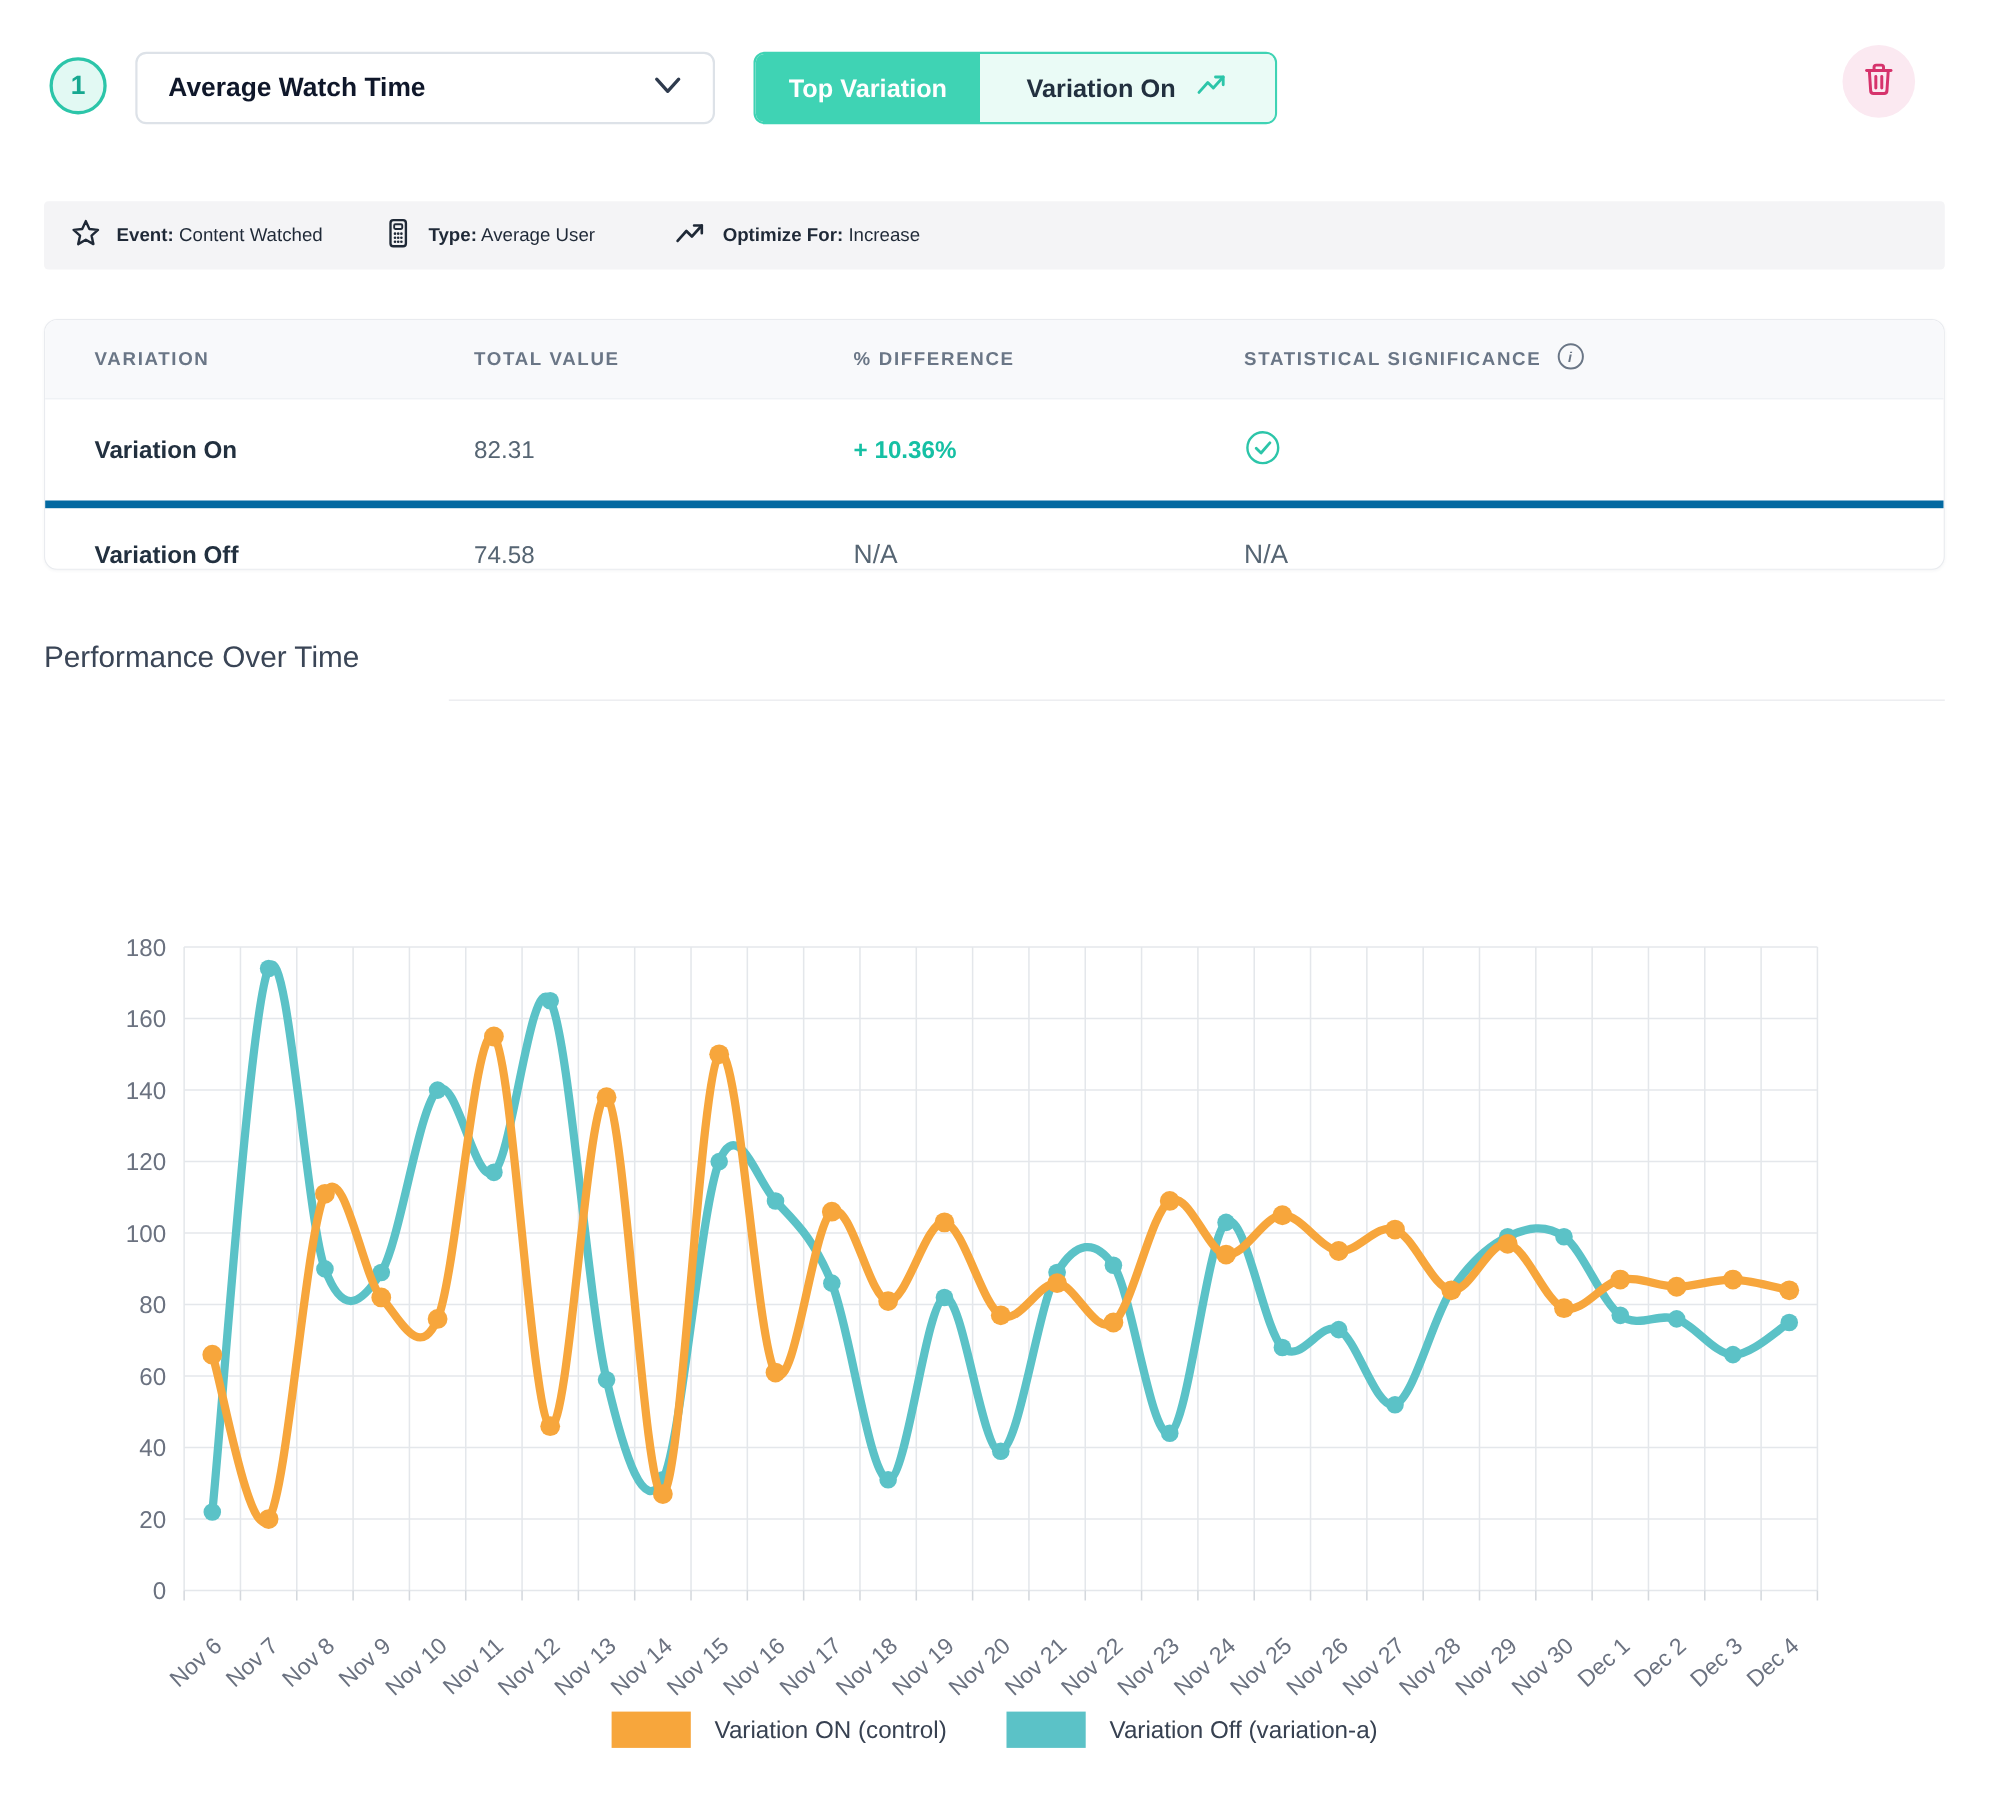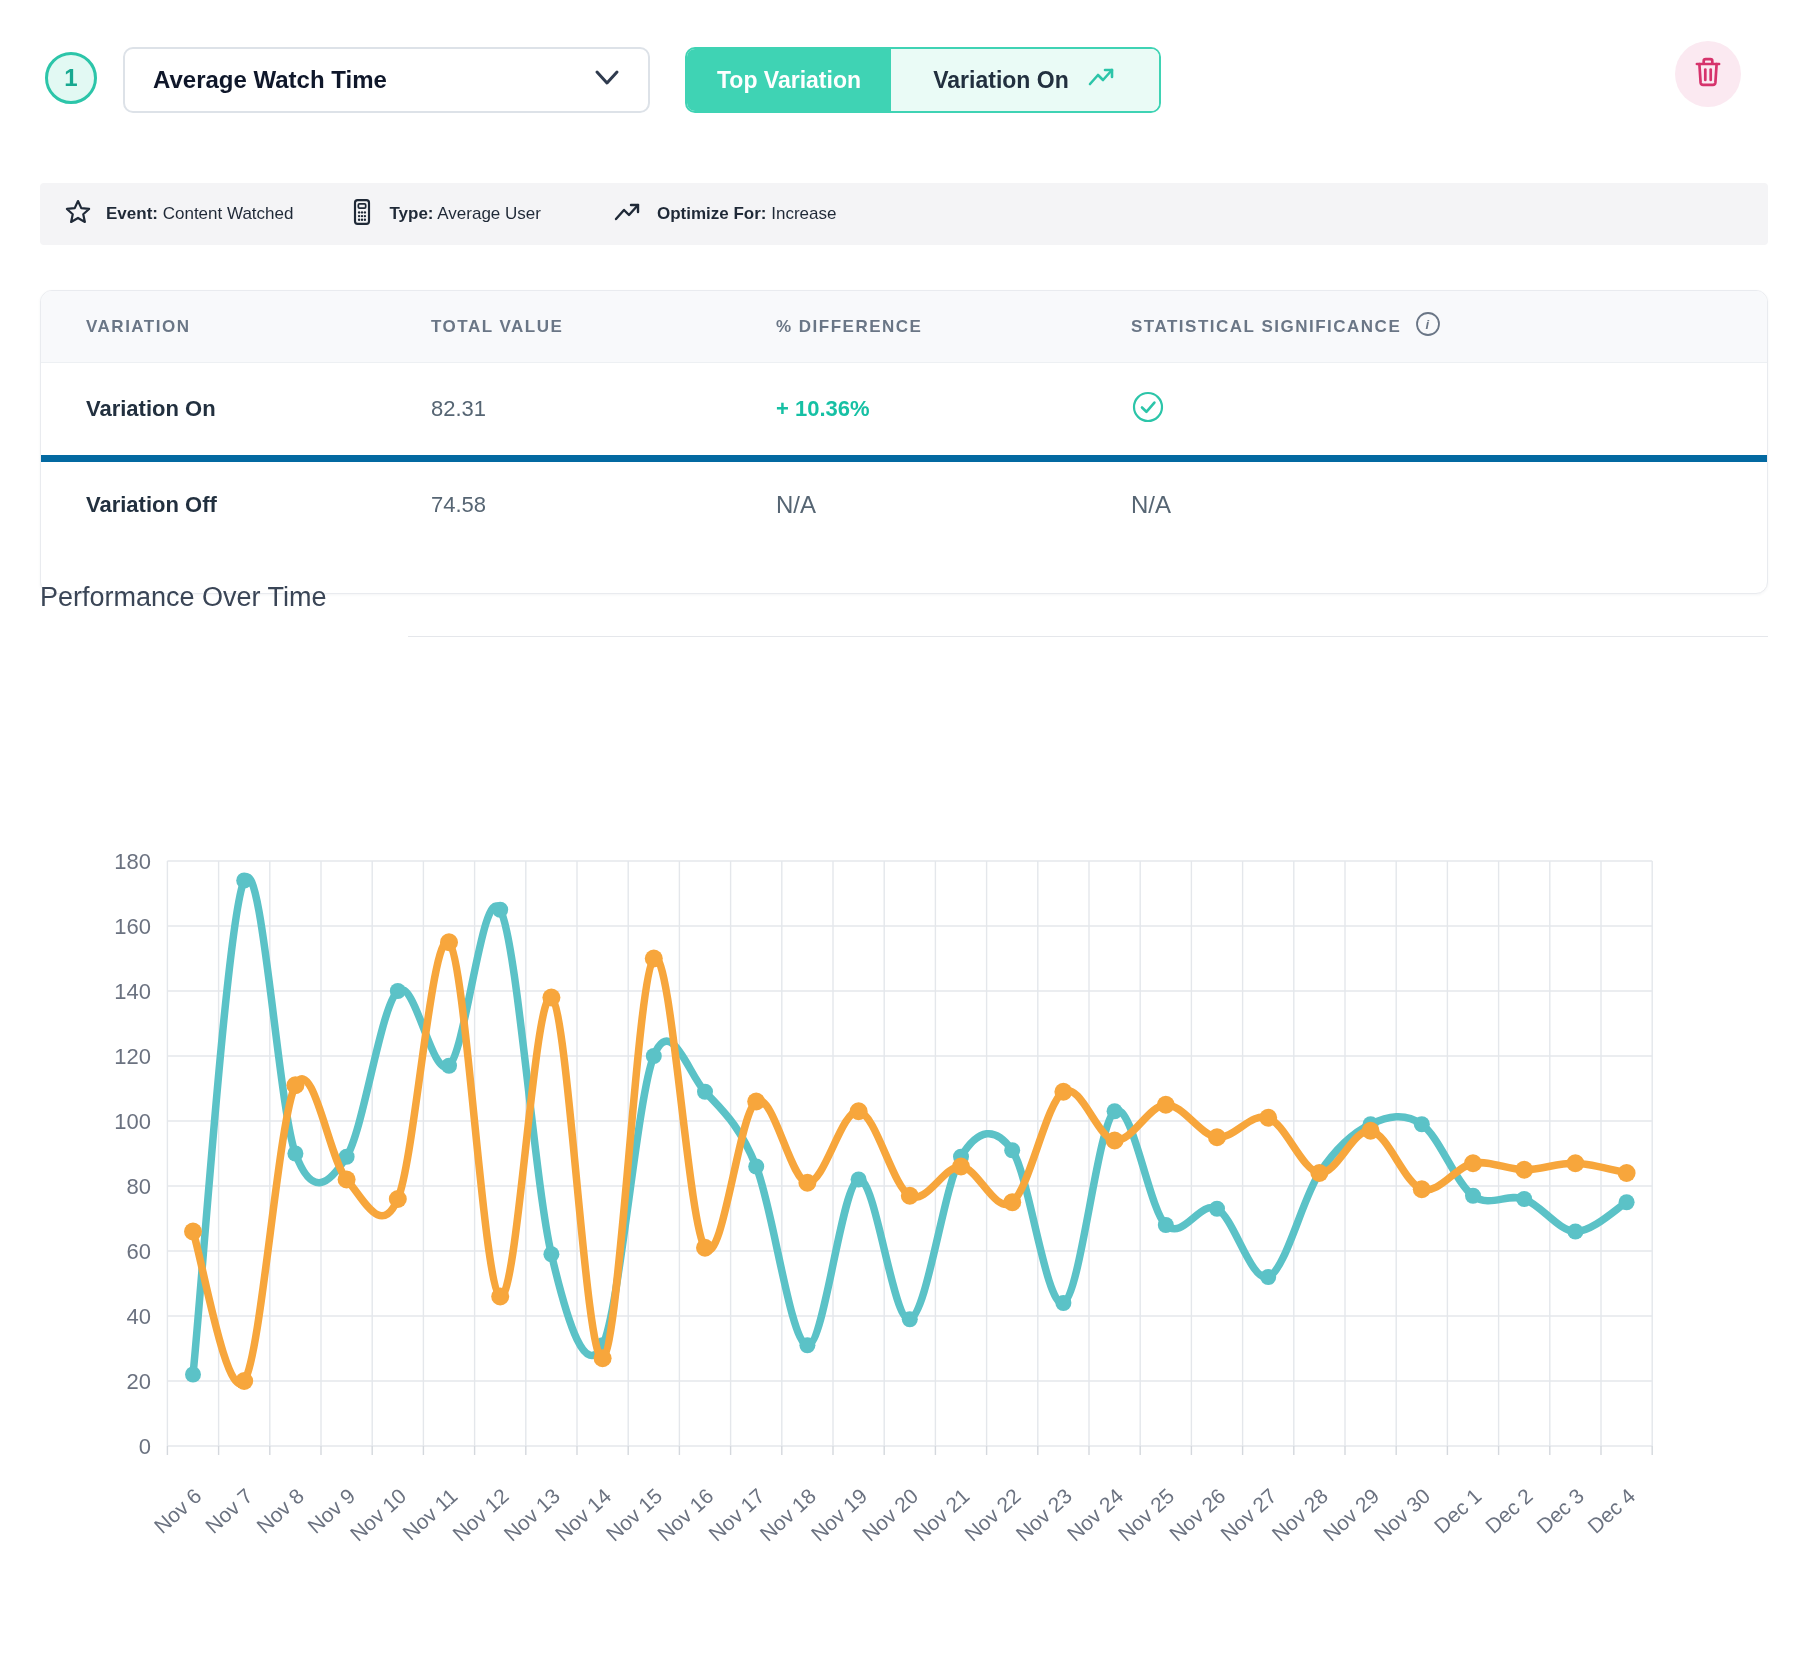--- a/index.html
+++ b/index.html
@@ -26,21 +26,21 @@
 
   
   .info-bar { position:absolute; left:40px; top:183px; width:1728px; height:62px; background:#f4f4f6;
     border-radius:4px; display:flex; align-items:center; padding-left:24px; }
   .info-item { display:flex; align-items:center; gap:14px; font-size:17px; color:#1f2937; }
   .info-item b { font-weight:bold; }
   .info-gap1 { margin-right:56px; }
   .info-gap2 { margin-right:72px; }
 
   
-  .card { position:absolute; left:40px; top:290px; width:1728px; height:304px; background:#fff;
+  .card { position:absolute; left:40px; top:290px; width:1728px; height:228px; background:#fff;
     border:1px solid #e9ebef; border-radius:12px; box-shadow:0 1px 3px rgba(40,50,70,.05); overflow:hidden; }
   .t-row { display:grid; grid-template-columns:345px 345px 355px 1fr; align-items:center; padding-left:45px; }
   .t-head { height:72px; background:#f8f9fb; border-bottom:1px solid #edf0f3; }
   .t-head .hcell { font-size:17px; letter-spacing:1.5px; color:#6a7686; font-weight:bold; }
   .hcell-flex { display:flex; align-items:center; gap:14px; }
   .t-body-row { height:92px; }
   .t-body-row + .t-body-row { border-top:7px solid #0369a1; }
   .cell-name { font-size:22px; font-weight:bold; color:#22303f; }
   .cell-val { font-size:22px; color:#566573; }
   .cell-diff-pos { font-size:22px; font-weight:bold; color:#16c0a4; }
@@ -350,14 +350,24 @@
       <circle cx="1268.2" cy="457.75" r="9" fill="#f7a63c"></circle>
       <circle cx="1319.4" cy="513" r="9" fill="#f7a63c"></circle>
       <circle cx="1370.6000000000001" cy="470.75" r="9" fill="#f7a63c"></circle>
       <circle cx="1421.8000000000002" cy="529.25" r="9" fill="#f7a63c"></circle>
       <circle cx="1473" cy="503.25" r="9" fill="#f7a63c"></circle>
       <circle cx="1524.2" cy="509.75" r="9" fill="#f7a63c"></circle>
       <circle cx="1575.4" cy="503.25" r="9" fill="#f7a63c"></circle>
       <circle cx="1626.6000000000001" cy="513" r="9" fill="#f7a63c"></circle>
     </svg>
 
+  <div class="legend">
+    <div class="legend-item">
+      <span class="legend-swatch" id="swatch-0" style="background: rgb(247, 166, 60);"></span>
+      <span class="legend-label">Variation ON (control)</span>
+    </div>
+    <div class="legend-item">
+      <span class="legend-swatch" id="swatch-1" style="background: rgb(91, 194, 199);"></span>
+      <span class="legend-label">Variation Off (variation-a)</span>
+    </div>
+  </div>
 
 </div>
 
 </body></html>

